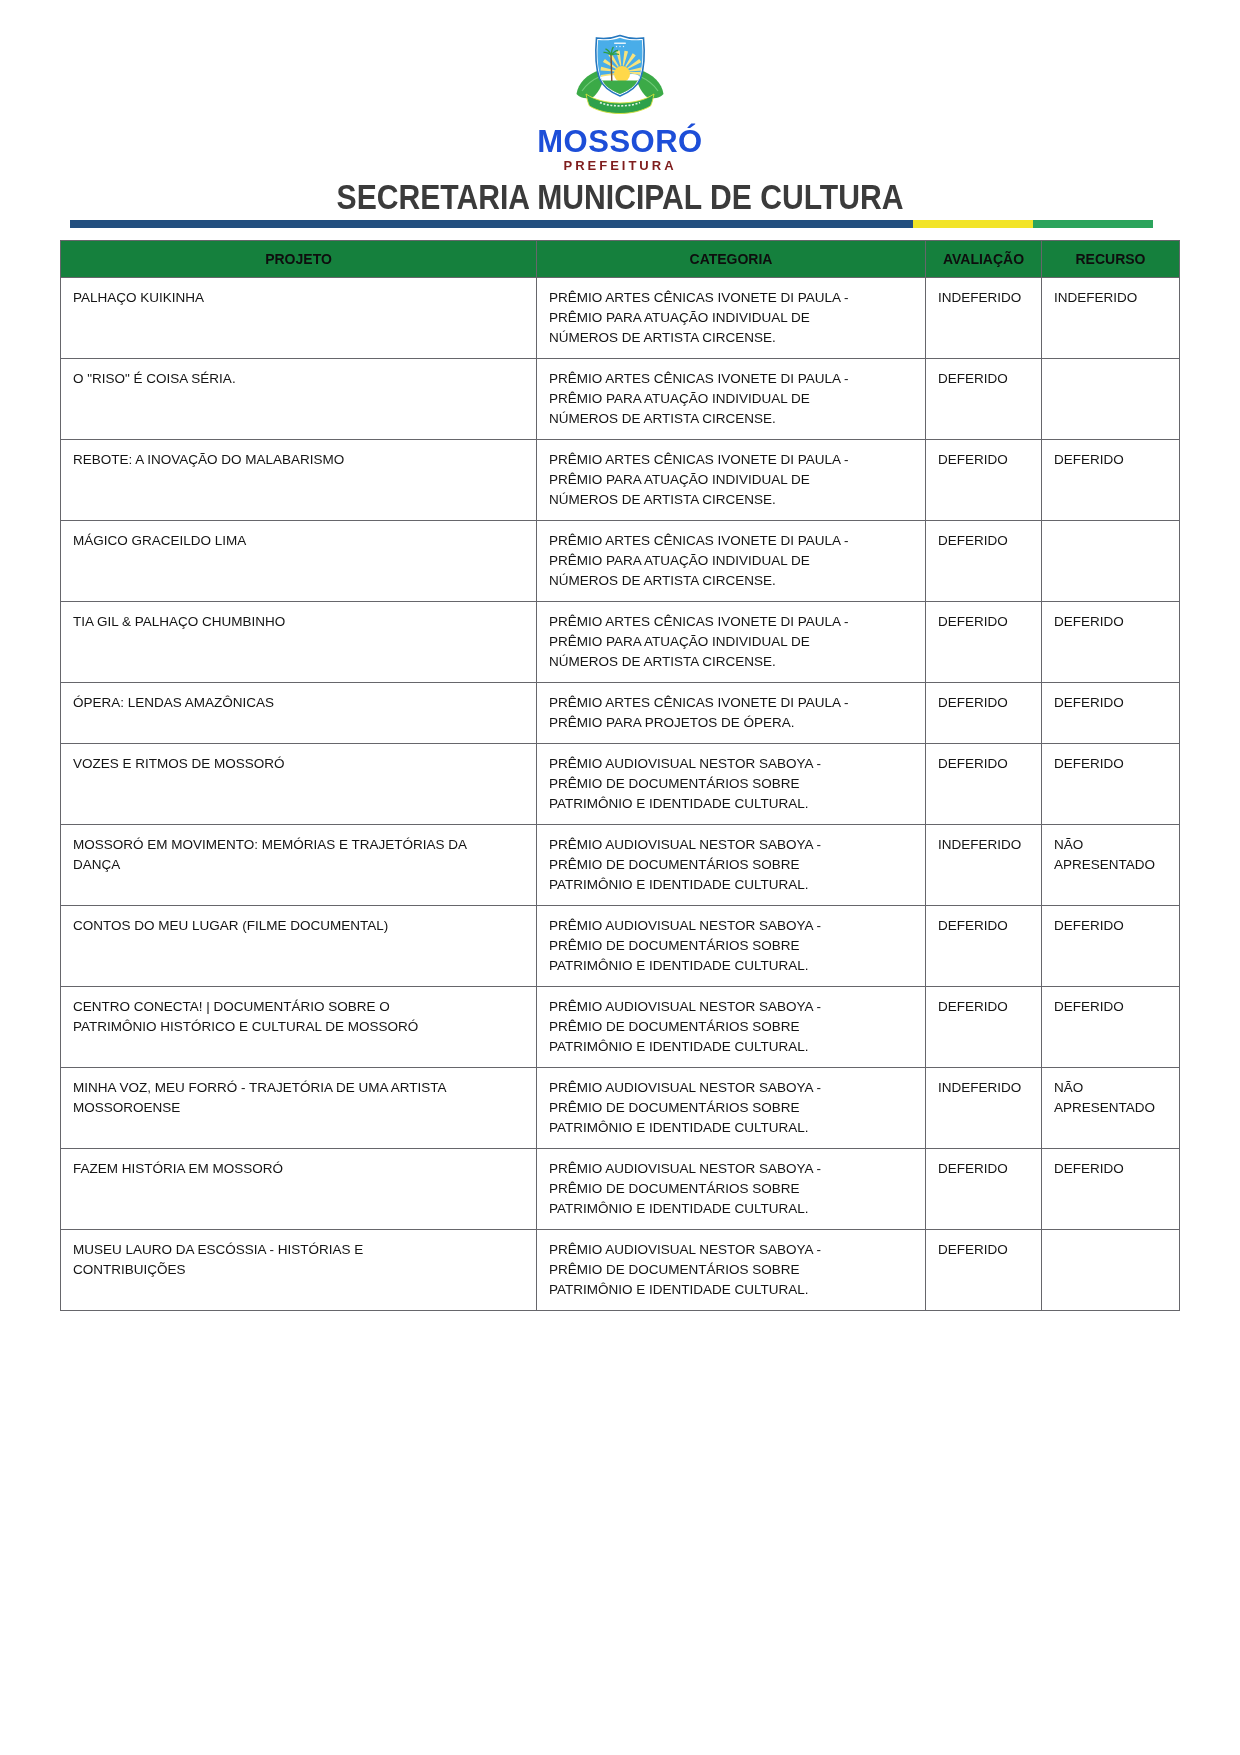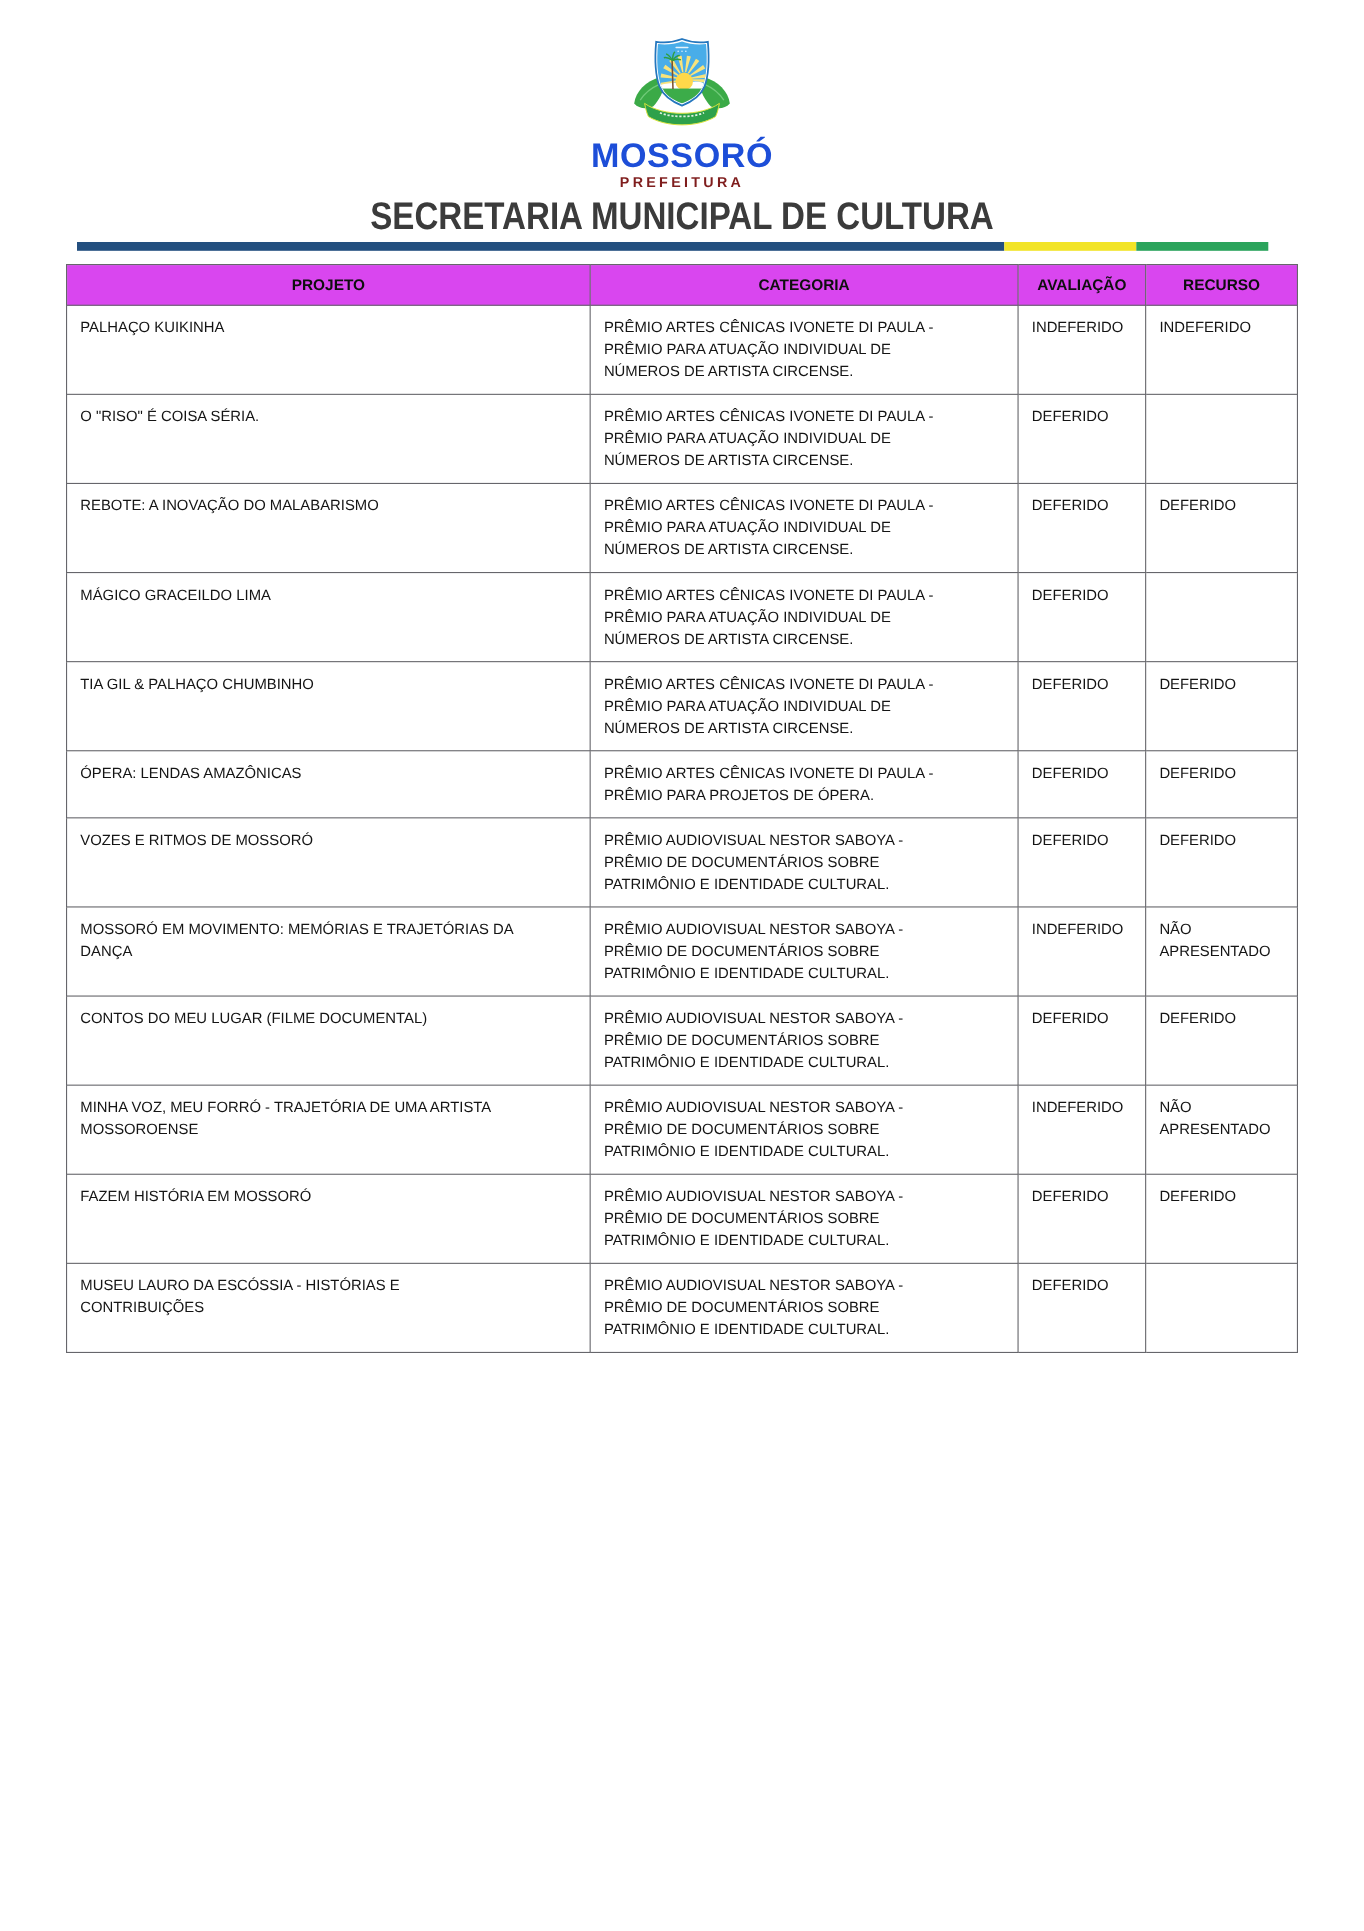--- a/index.html
+++ b/index.html
@@ -14,21 +14,21 @@
   .page-title { color:#3B3B3B; font-weight:bold; font-size:35px; line-height:37px; margin-top:4px;
                 transform:scaleX(.86); transform-origin:50% 50%; white-space:nowrap; }
   .tricolor { display:flex; height:8px; width:1083px; margin:5px 0 0 70px; }
   .tricolor .seg-blue   { width:843px; }
   .tricolor .seg-yellow { width:120px; }
   .tricolor .seg-green  { width:120px; }
 
   .table-wrap { margin:12px 0 0 60px; }
   table.results { border-collapse:collapse; table-layout:fixed; width:1119px; }
   table.results th {
-    background:#d946ef; border:1px solid #66666B;
+    background:#15803d; border:1px solid #66666B;
     font-size:14px; font-weight:bold; color:#0e0e0e;
     padding:10px 6px; text-align:center;
   }
   table.results td {
     border:1px solid #66666B;
     font-size:13.5px; line-height:20px; color:#141414;
     padding:10px 12px; vertical-align:top; text-align:left;
     white-space:pre-line; word-wrap:break-word;
   }
 </style>
@@ -177,20 +177,29 @@
   </tr>
         <tr>
     <td>CONTOS DO MEU LUGAR (FILME DOCUMENTAL)</td>
     <td>PRÊMIO AUDIOVISUAL NESTOR SABOYA -
 PRÊMIO DE DOCUMENTÁRIOS SOBRE
 PATRIMÔNIO E IDENTIDADE CULTURAL.</td>
     <td>DEFERIDO</td>
     <td>DEFERIDO</td>
   </tr>
         <tr>
+    <td>CENTRO CONECTA! | DOCUMENTÁRIO SOBRE O
+PATRIMÔNIO HISTÓRICO E CULTURAL DE MOSSORÓ</td>
+    <td>PRÊMIO AUDIOVISUAL NESTOR SABOYA -
+PRÊMIO DE DOCUMENTÁRIOS SOBRE
+PATRIMÔNIO E IDENTIDADE CULTURAL.</td>
+    <td>DEFERIDO</td>
+    <td>DEFERIDO</td>
+  </tr>
+        <tr>
     <td>MINHA VOZ, MEU FORRÓ - TRAJETÓRIA DE UMA ARTISTA
 MOSSOROENSE</td>
     <td>PRÊMIO AUDIOVISUAL NESTOR SABOYA -
 PRÊMIO DE DOCUMENTÁRIOS SOBRE
 PATRIMÔNIO E IDENTIDADE CULTURAL.</td>
     <td>INDEFERIDO</td>
     <td>NÃO
 APRESENTADO</td>
   </tr>
         <tr>

